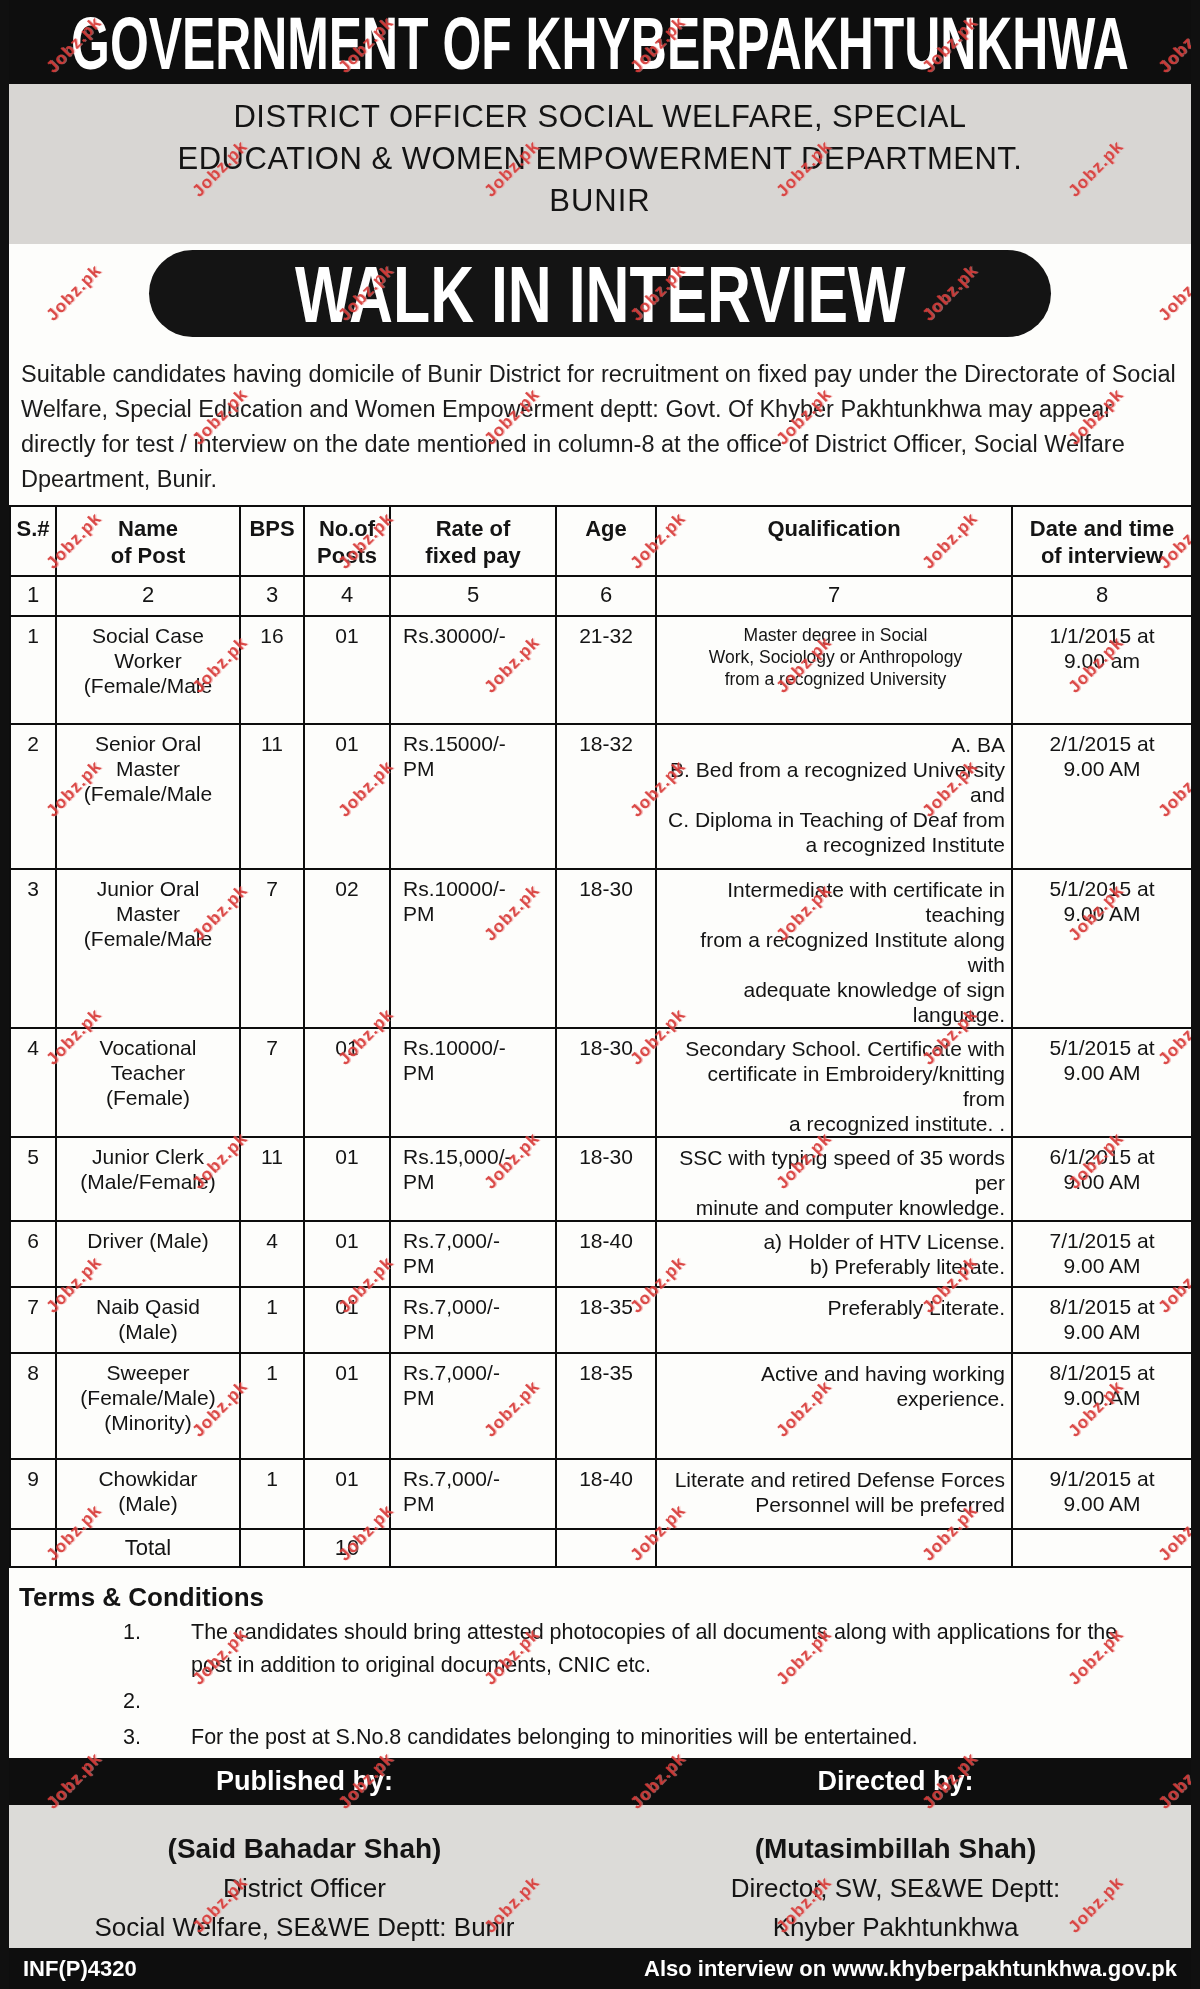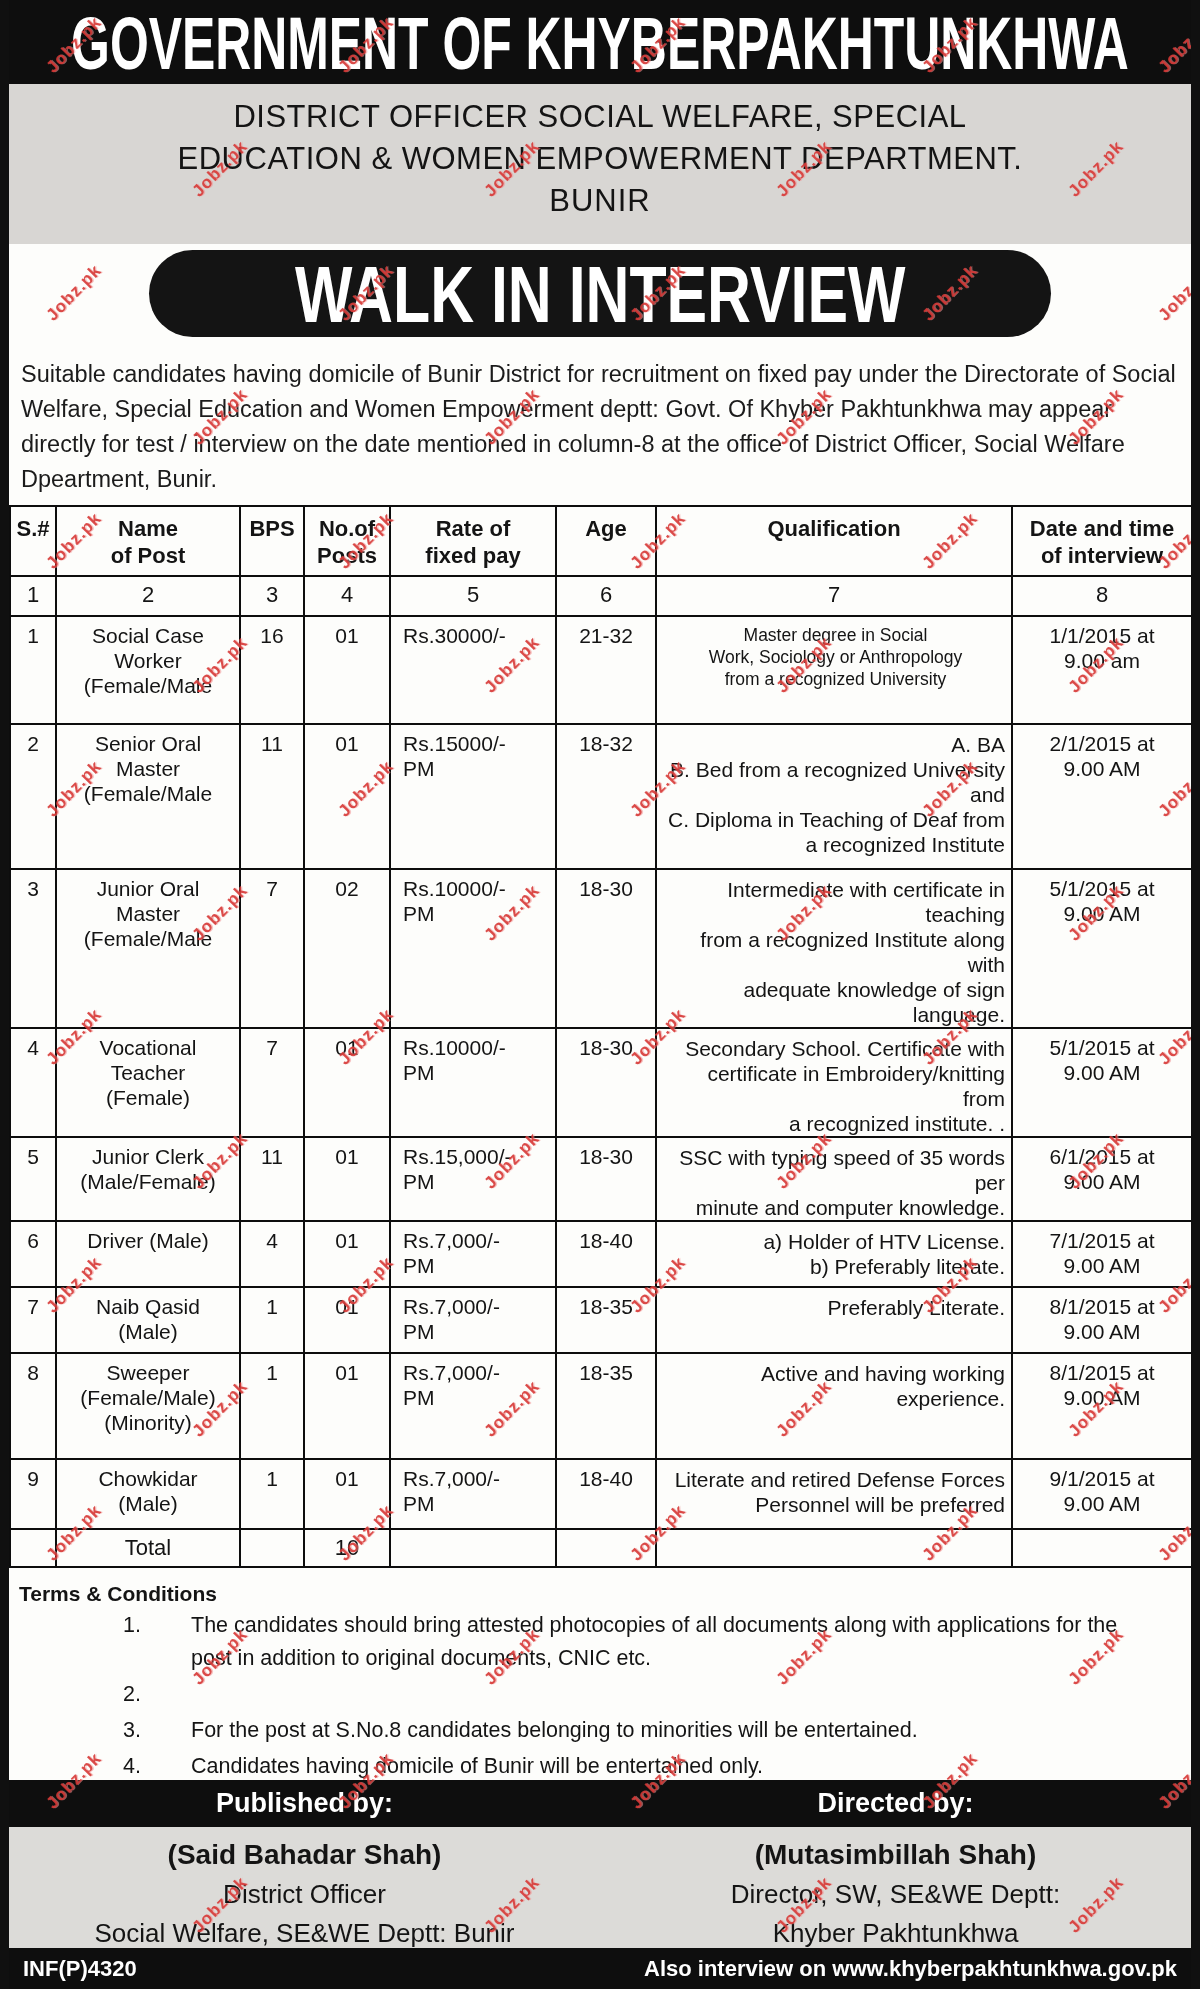--- a/index.html
+++ b/index.html
@@ -55,31 +55,31 @@
   table.jobs td { vertical-align:top; font-size:21px; line-height:25px; }
   tr.colnum-row td { text-align:center; font-size:22px; height:40px; padding-top:5px; }
   td.c-center { text-align:center; padding-top:6px; white-space:pre-line; }
   td.c-rate   { text-align:left; padding:6px 4px 0 12px; white-space:pre-line; }
   td.c-qual   { font-size:17px; line-height:21px; padding:7px 6px 0 9px; white-space:pre-wrap; text-align:right; }
   td.c-qual.centered { text-align:center; font-size:17.5px; line-height:22px; }
   tr.total-row td { height:38px; padding-top:5px; text-align:center; font-size:22px; }
 
   
   .terms { padding:10px 10px 0 10px; }
-  .terms-heading { font-weight:bold; font-size:21px; padding-top:4px; }
+  .terms-heading { font-weight:bold; font-size:26px; padding-top:4px; }
   .term-item { display:flex; font-size:21.5px; line-height:33px; margin-top:3px; }
   .term-num { width:68px; text-align:left; padding-left:104px; flex:none; box-sizing:content-box; }
   .term-text { flex:1; padding-right:30px; }
 
   
   .footer { position:absolute; left:0; right:0; bottom:0; }
   .footer-titles { background:#0e0e0e; height:47px; display:flex; }
   .footer-titles .half { width:50%; display:flex; align-items:center; justify-content:center; }
   .footer-title { color:#fff; font-weight:bold; font-size:27px; }
-  .footer-sign { background:#dcdbd8; height:121px; display:flex; padding-top:8px; }
+  .footer-sign { background:#dcdbd8; height:143px; display:flex; padding-top:24px; }
   .sign-block { width:50%; text-align:center; }
   .sign-name { font-weight:bold; font-size:28px; line-height:40px; }
   .sign-line { font-size:26px; line-height:39px; }
   .footer-strip { background:#0e0e0e; height:41px; display:flex; align-items:center; justify-content:space-between; padding:0 14px; }
   .strip-text { color:#fff; font-weight:bold; font-size:22px; }
 </style>
 </head>
 <body>
 
 <div class="page">

